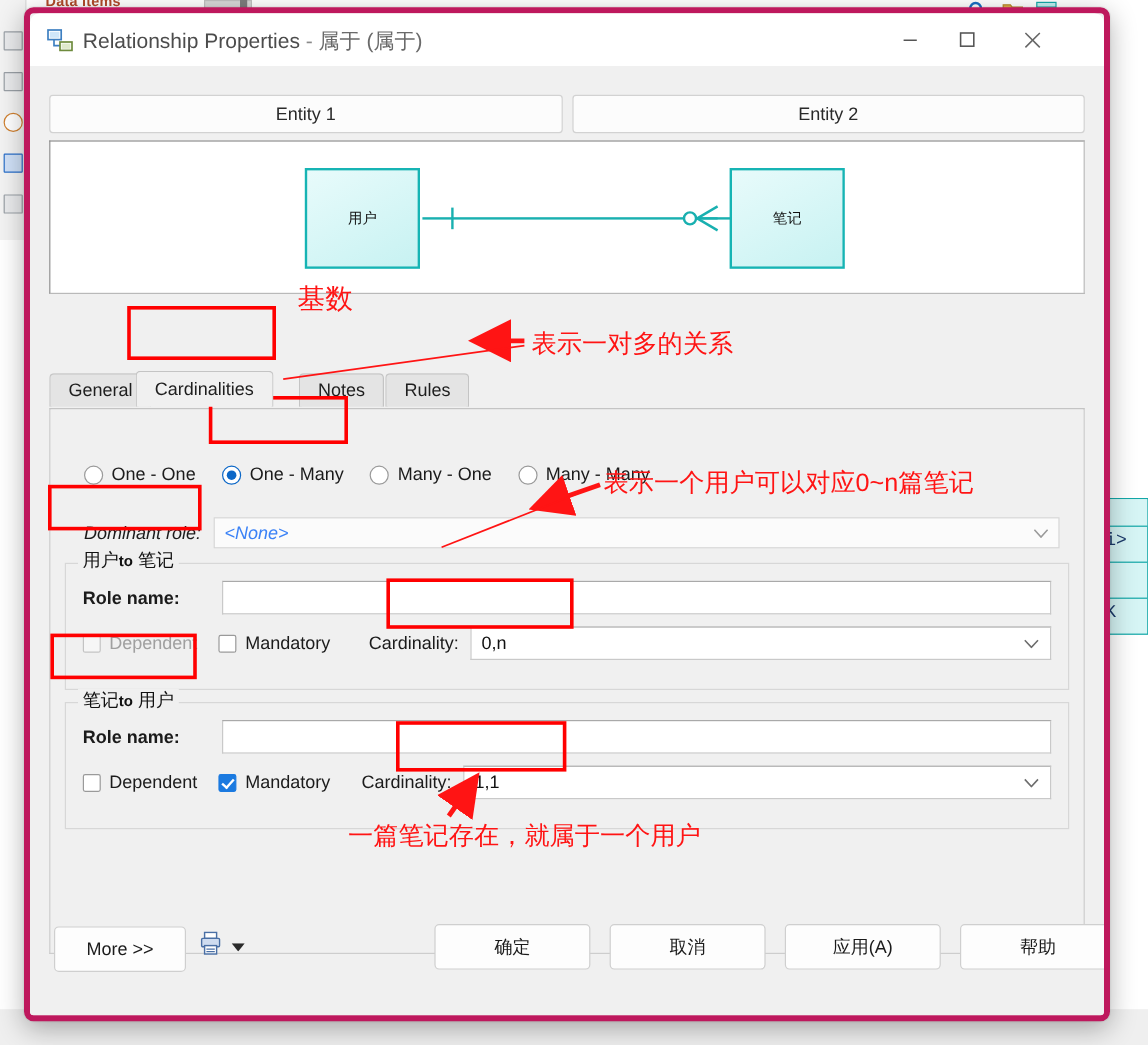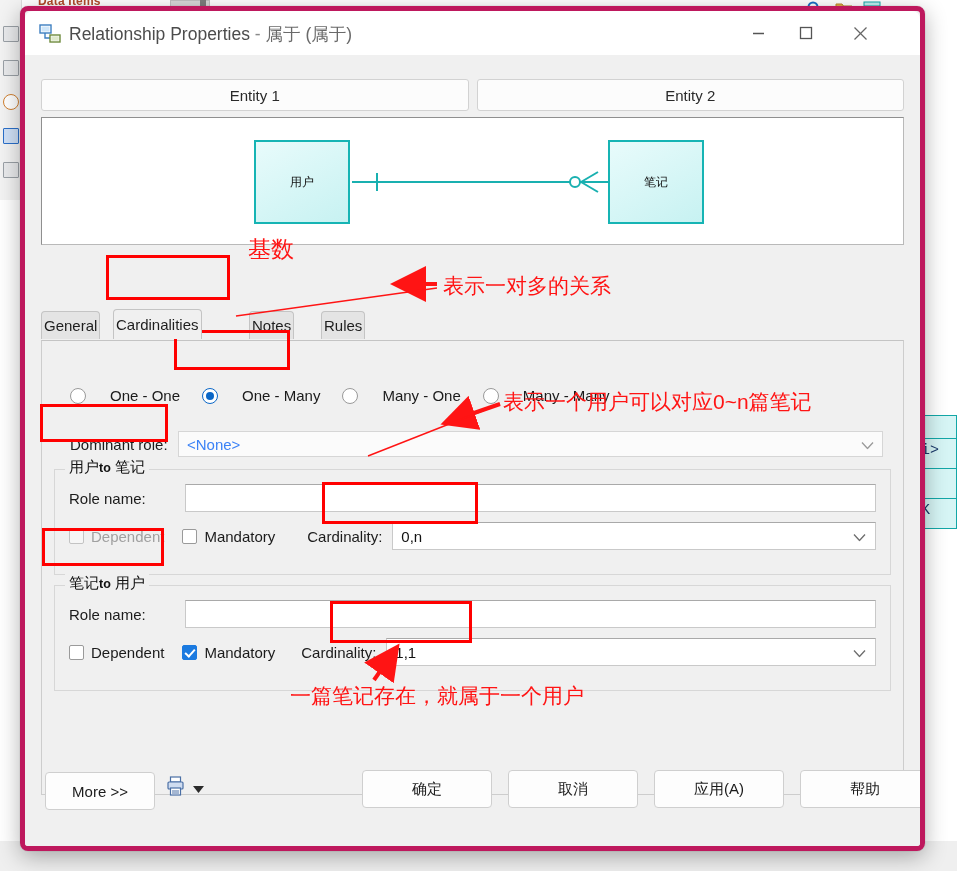--- a/index.html
+++ b/index.html
@@ -144,51 +144,51 @@
     position: absolute; top: 55px; left: 334px; width: 2px; height: 18px;
     background: #19b0b0;
   }
   .crow { position: absolute; top: 52px; left: 526px; }
 
   
   .tabstrip {
     position: absolute; left: 16px; top: 256px; right: 16px; height: 28px;
   }
   .tab {
-    position: absolute; bottom: 0; height: 28px; padding: 0 2px;
+    position: absolute; bottom: 0; height: 28px; padding: 0 15px;
     background: #e4e4e4; border: 1px solid #c4c4c4; border-bottom: none;
     border-radius: 4px 4px 0 0;
     display: flex; align-items: center;
     font-size: 15px; color: #1e1e1e;
   }
   .tab.active { background: #f0f0f0; border-color: #c4c4c4; height: 30px; z-index: 3; }
 
   .tabpage {
     position: absolute; left: 16px; top: 285px; right: 16px; height: 455px;
     background: #f0f0f0; border: 1px solid #cdcdcd; border-top-color: #c4c4c4;
   }
 
   
   .radio-row {
     position: absolute; left: 28px; top: 46px; display: flex; gap: 22px; align-items: center;
   }
-  .radio { display: flex; align-items: center; gap: 24px; font-size: 15px; color: #1b1b1b; }
+  .radio { display: flex; align-items: center; gap: 7px; font-size: 15px; color: #1b1b1b; }
   .rdot {
     width: 16px; height: 16px; border-radius: 50%;
     border: 1px solid #9a9a9a; background: #fff; position: relative; flex: none;
   }
   .radio.on .rdot { border-color: #0b67c7; }
   .radio.on .rdot::after {
     content: ""; position: absolute; left: 3px; top: 3px;
     width: 8px; height: 8px; border-radius: 50%; background: #0b67c7;
   }
 
   .dominant {
     position: absolute; left: 28px; top: 90px; right: 20px; height: 26px;
-    display: flex; align-items: center;
+    display: flex; align-items: center; font-style: italic;
   }
   .dominant .lbl { font-size: 15px; color: #1b1b1b; width: 108px; }
   .combo {
     flex: 1; height: 26px; background: #fbfbfb; border: 1px solid #d6d6d6;
     display: flex; align-items: center; padding: 0 8px; position: relative;
     font-size: 15px; color: #3b82f6;
   }
   .combo .chev {
     position: absolute; right: 8px; top: 50%; transform: translateY(-50%);
   }
@@ -204,21 +204,21 @@
     position: absolute; left: 10px; top: -12px; background: #f0f0f0;
     padding: 0 4px; font-size: 15px; color: #111;
   }
   .group-legend .small { font-size: 12.5px; font-weight: bold; }
 
   .field-row {
     position: absolute; left: 14px; right: 14px; display: flex; align-items: center;
   }
   .field-row.r1 { top: 14px; height: 28px; }
   .field-row.r2 { top: 52px; height: 28px; }
-  .f-lbl { font-size: 15px; color: #1b1b1b; width: 116px; }
+  .f-lbl { font-size: 15px; color: #1b1b1b; width: 116px; font-weight: bold; }
   .txtinput {
     flex: 1; height: 28px; background: #fff; border: 1px solid #c9c9c9;
     border-top-color: #a9a9a9;
   }
 
   .chk { display: flex; align-items: center; gap: 7px; font-size: 15px; color: #1b1b1b; }
   .chk.disabled { color: #a0a0a0; }
   .cbox {
     width: 15px; height: 15px; border: 1px solid #9a9a9a; background: #fff;
     position: relative; flex: none; border-radius: 2px;

